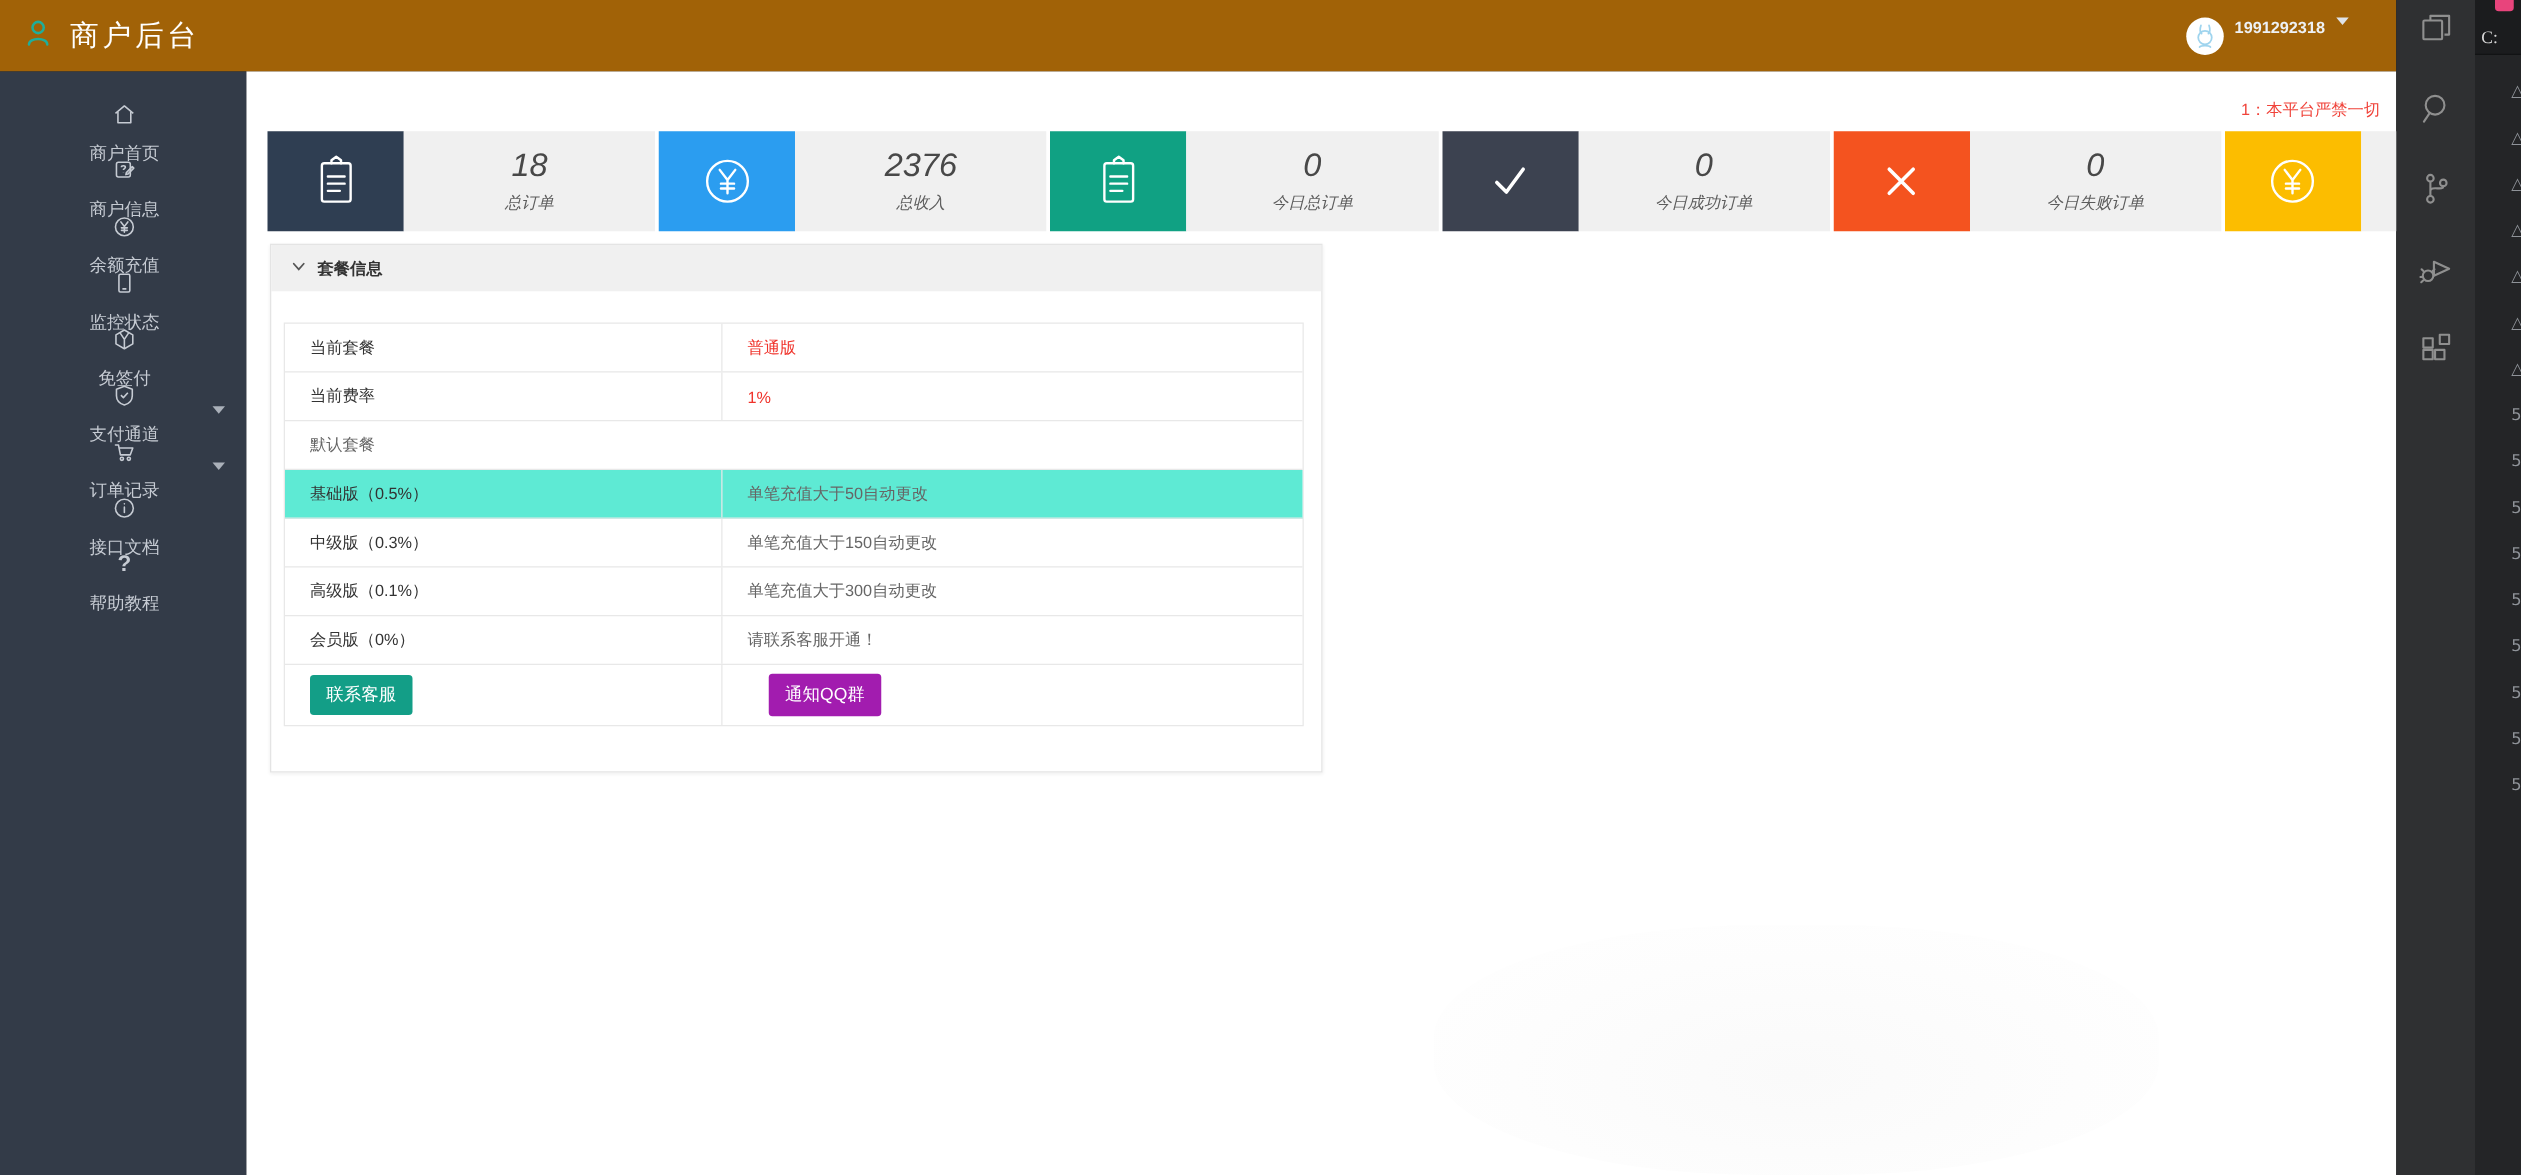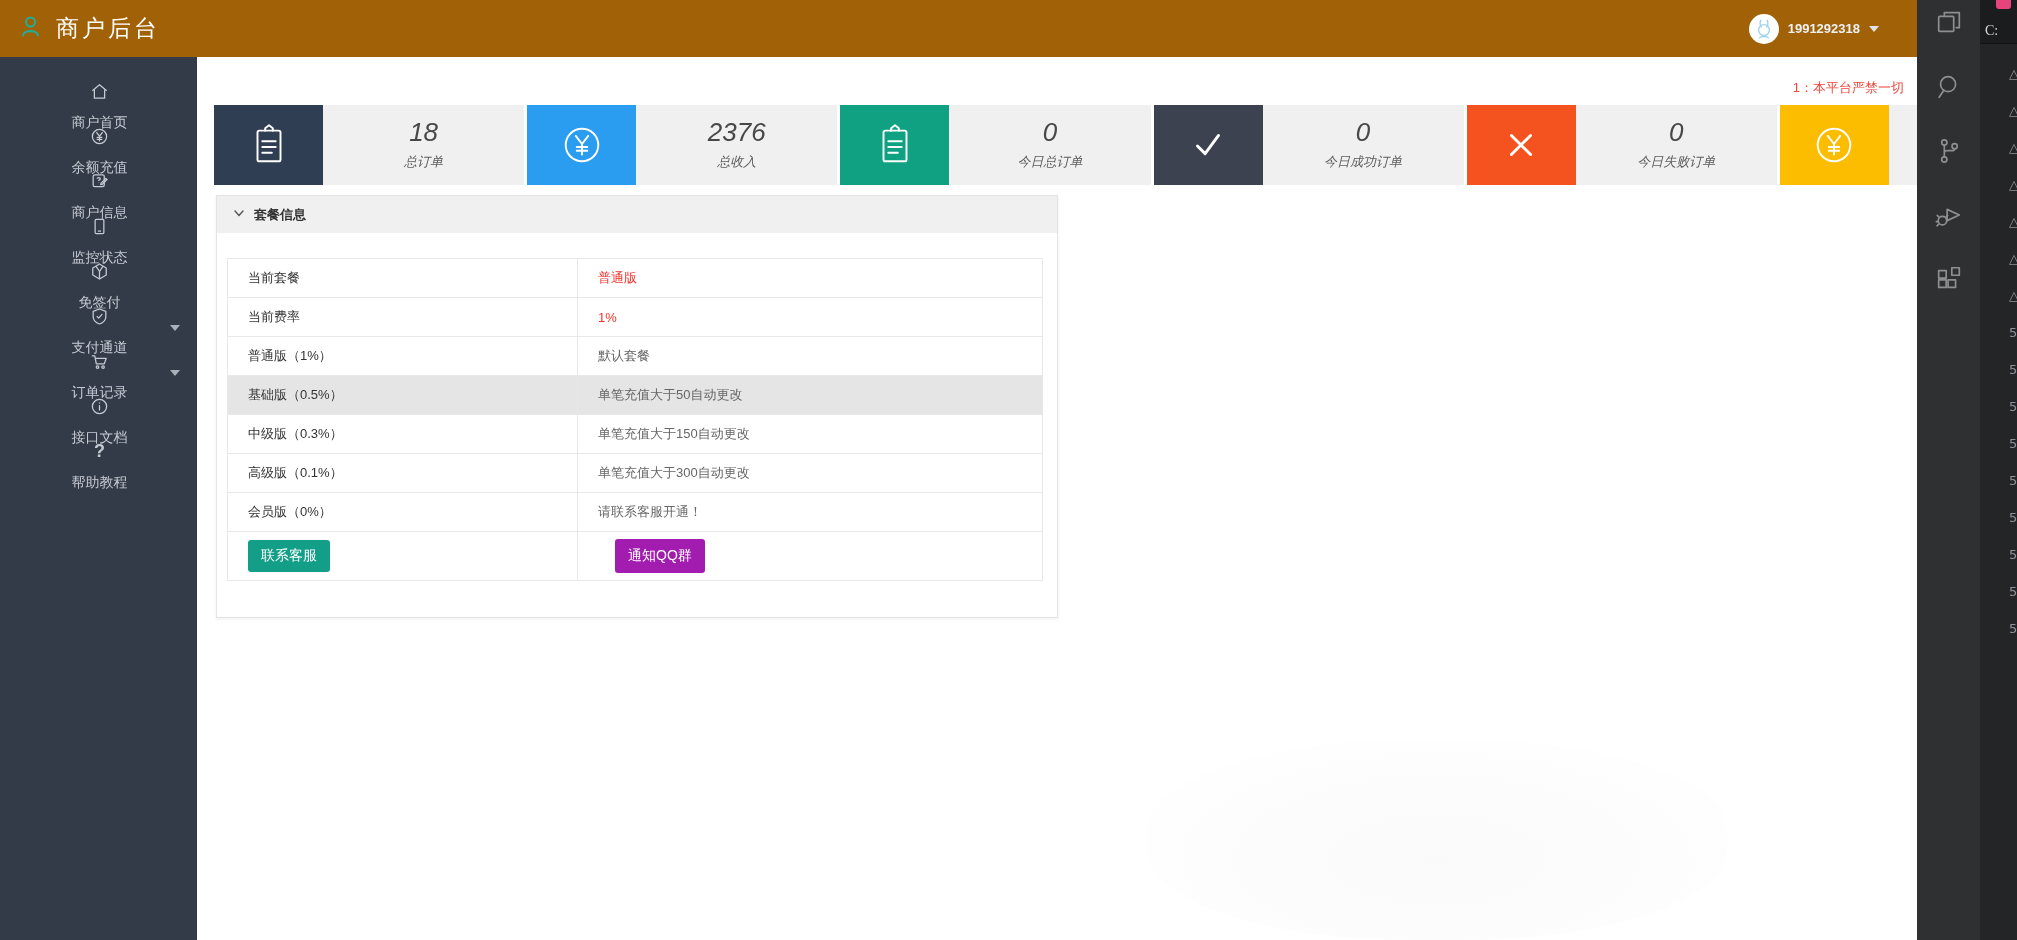--- a/index.html
+++ b/index.html
@@ -3,21 +3,21 @@
 <meta charset="utf-8">
 <style>
   * { margin:0; padding:0; box-sizing:border-box; }
   html,body { width:2017px; height:940px; overflow:hidden; background:#101214; }
   .screen { position:relative; width:2017px; height:940px; font-family:"Liberation Sans", sans-serif; }
 
   
   .topbar { position:absolute; left:0; top:0; width:1917px; height:57px; background:#a16207; display:flex; align-items:center; justify-content:space-between; padding:0 38px 0 17px; z-index:3; }
   .logo { display:flex; align-items:center; gap:12px; }
   .logo-title { color:#fff; font-size:23px; letter-spacing:3px; }
-  .userbox { display:flex; align-items:center; gap:9px; cursor:pointer; }
+  .userbox { display:flex; align-items:flex-start; gap:9px; cursor:pointer; }
   .avatar { width:30px; height:30px; border-radius:50%; background:#fff; display:flex; align-items:center; justify-content:center; overflow:hidden; }
   .username { color:#eef1f4; font-size:13px; font-weight:bold; }
   .caret-down { width:0; height:0; border-left:5px solid transparent; border-right:5px solid transparent; border-top:6px solid #dfe3e8; }
 
   
   .sidebar { position:absolute; left:0; top:57px; width:197px; height:883px; background:#333b48; padding-top:24px; z-index:2; }
   .side-item { height:45px; display:flex; align-items:center; gap:13px; padding:0 17px 0 19px; color:#c6cbd3; font-size:14px; cursor:pointer;flex-direction:column; }
   .side-item .sicon { width:20px; height:20px; flex:0 0 20px; display:flex; align-items:center; justify-content:center; }
   .side-caret { margin-left:auto; width:0; height:0; border-left:5px solid transparent; border-right:5px solid transparent; border-top:6px solid #aab0b9; }
 
@@ -32,21 +32,21 @@
   .card-info { flex:1; background:#f0f0f0; display:flex; flex-direction:column; align-items:center; justify-content:center; }
   .card-value { font-size:26px; color:#484848; line-height:1; }
   .card-label { font-size:13px; color:#5c5c5c; margin-top:8px; }
 
   
   .panel { position:absolute; left:19px; top:138px; width:842px; background:#fff; border:1px solid #e4e4e4; box-shadow:0 1px 3px rgba(0,0,0,.07); padding-bottom:36px; }
   .panel-header { height:37px; background:#f0f0f0; display:flex; align-items:center; gap:9px; padding:0 16px; font-size:13px; font-weight:bold; color:#333; cursor:pointer; }
   .pkg-table { margin:25px 14px 0 10px; border:1px solid #e8e8e8; }
   .pkg-row { display:flex; align-items:stretch; border-bottom:1px solid #e8e8e8; min-height:39px; }
   .pkg-row:last-child { border-bottom:none;gap:17px; }
-  .pkg-row.hl { background:#e5e5e5;text-align:center; }
+  .pkg-row.hl { background:#5eead4;text-align:center; }
   .cell-name { width:43%; flex:0 0 43%; border-right:1px solid #e8e8e8; display:flex; align-items:center; padding-left:20px; font-size:13px; color:#333; }
   .cell-value { flex:1; display:flex; align-items:center; padding-left:20px; font-size:13px; color:#666; }
   .cell-value.red { color:#f0332b; }
   .btn-row { min-height:45px; }
   .btn { border:none; border-radius:3px; color:#fff; font-size:14px; font-family:inherit; cursor:pointer; margin:7px 0; }
   .btn-green { background:#139e87; padding:7px 13px; }
   .btn-orange { background:#a21caf; padding:8px 13px; }
 
   
   .activitybar { position:absolute; left:1917px; top:0; width:63px; height:940px; background:#2f3032; display:flex; flex-direction:column; align-items:center; padding-top:6px; gap:30px; z-index:4; }
@@ -91,36 +91,36 @@
       <span class="sicon">
         <svg width="19" height="19" viewBox="0 0 24 24" fill="none" stroke="#c6cbd3" stroke-width="1.6" stroke-linejoin="round">
             <path d="M3 11 L12 3.5 L21 11"></path>
             <path d="M5.5 9.5 V20.5 H18.5 V9.5"></path>
           </svg>
       </span>
       <span>商户首页</span>
     </div>
     <div class="side-item">
       <span class="sicon">
+        <svg width="19" height="19" viewBox="0 0 24 24" fill="none" stroke="#c6cbd3" stroke-width="1.6" stroke-linejoin="round">
+            <rect x="4" y="3.5" width="14" height="15" rx="2"></rect>
+            <path d="M9 8.5 C9 6.5 13 6.5 13 8.5 C13 10 11 9.8 11 11.3 M11 13.4 L11 13.6"></path>
+            <path d="M14 14 L20 8 L21.5 9.5 L15.5 15.5 L13.5 16 Z"></path>
+          </svg>
+      </span>
+      <span>商户信息</span>
+    </div>
+    <div class="side-item">
+      <span class="sicon">
         <svg width="19" height="19" viewBox="0 0 24 24" fill="none" stroke="#c6cbd3" stroke-width="1.6" stroke-linecap="round">
             <circle cx="12" cy="12" r="9"></circle>
             <path d="M8.5 7 L12 11.5 L15.5 7 M12 11.5 V17.5 M9 13 H15 M9 15.5 H15"></path>
           </svg>
       </span>
       <span>余额充值</span>
-    </div>
-    <div class="side-item">
-      <span class="sicon">
-        <svg width="19" height="19" viewBox="0 0 24 24" fill="none" stroke="#c6cbd3" stroke-width="1.6" stroke-linejoin="round">
-            <rect x="4" y="3.5" width="14" height="15" rx="2"></rect>
-            <path d="M9 8.5 C9 6.5 13 6.5 13 8.5 C13 10 11 9.8 11 11.3 M11 13.4 L11 13.6"></path>
-            <path d="M14 14 L20 8 L21.5 9.5 L15.5 15.5 L13.5 16 Z"></path>
-          </svg>
-      </span>
-      <span>商户信息</span>
     </div>
     <div class="side-item">
       <span class="sicon">
         <svg width="19" height="19" viewBox="0 0 24 24" fill="none" stroke="#c6cbd3" stroke-width="1.6" stroke-linejoin="round">
             <rect x="6.5" y="3" width="11" height="18" rx="1.5"></rect>
             <path d="M10 17.8 H14"></path>
           </svg>
       </span>
       <span>监控状态</span>
     </div>
@@ -268,21 +268,20 @@
       <div class="pkg-table">
         <div class="pkg-row">
           <div class="cell-name">当前套餐</div>
           <div class="cell-value red">普通版</div>
         </div>
         <div class="pkg-row">
           <div class="cell-name">当前费率</div>
           <div class="cell-value red">1%</div>
         </div>
         <div class="pkg-row">
-          <div class="cell-name">普通版（1%）</div>
           <div class="cell-value">默认套餐</div>
         </div>
         <div class="pkg-row hl">
           <div class="cell-name">基础版（0.5%）</div>
           <div class="cell-value">单笔充值大于50自动更改</div>
         </div>
         <div class="pkg-row">
           <div class="cell-name">中级版（0.3%）</div>
           <div class="cell-value">单笔充值大于150自动更改</div>
         </div>

